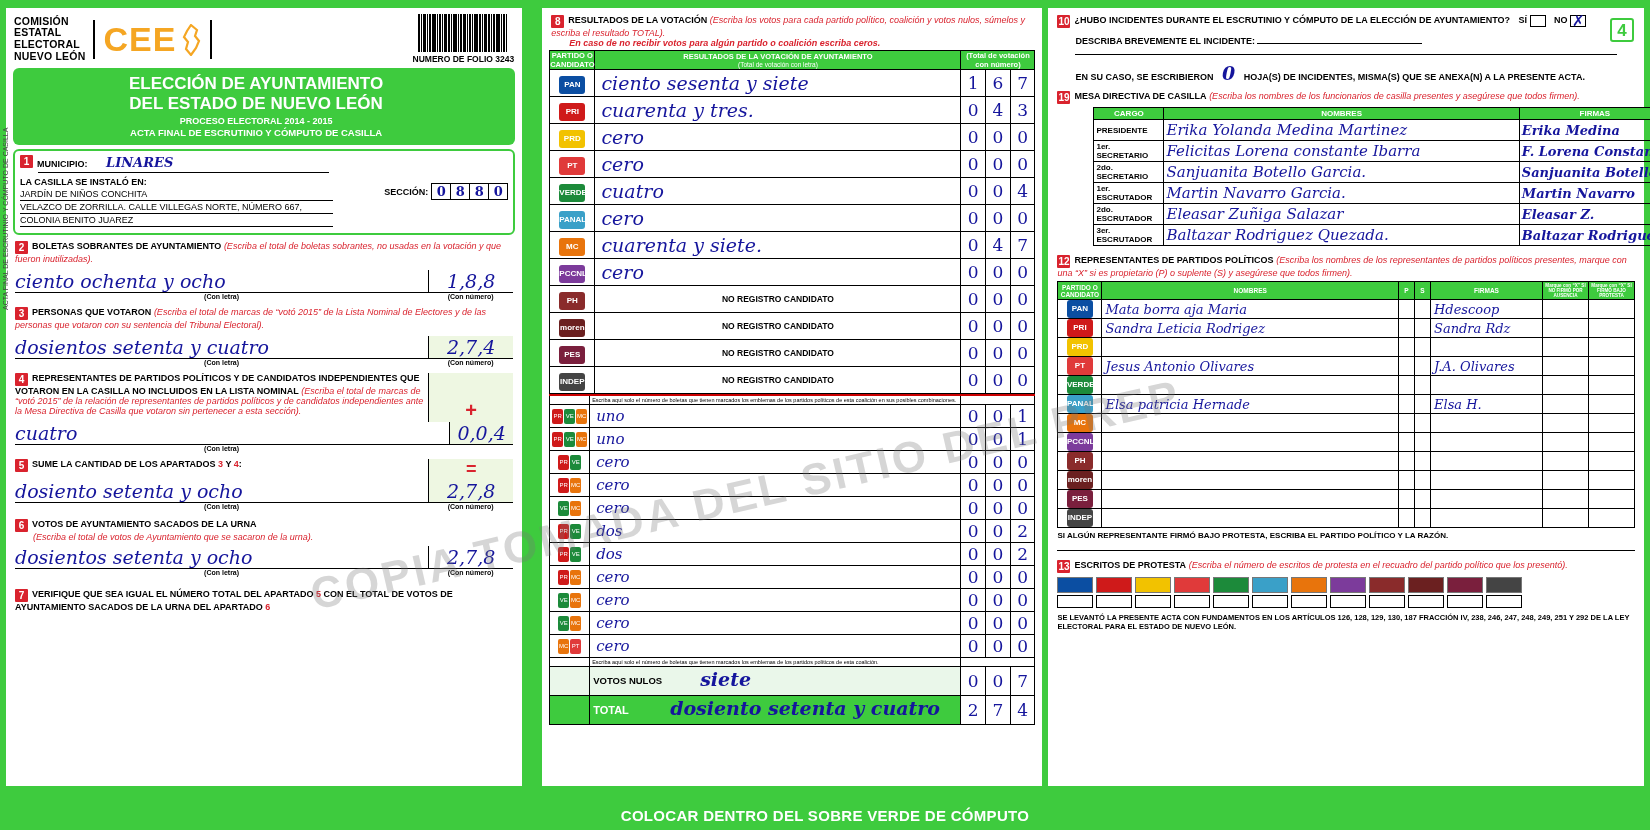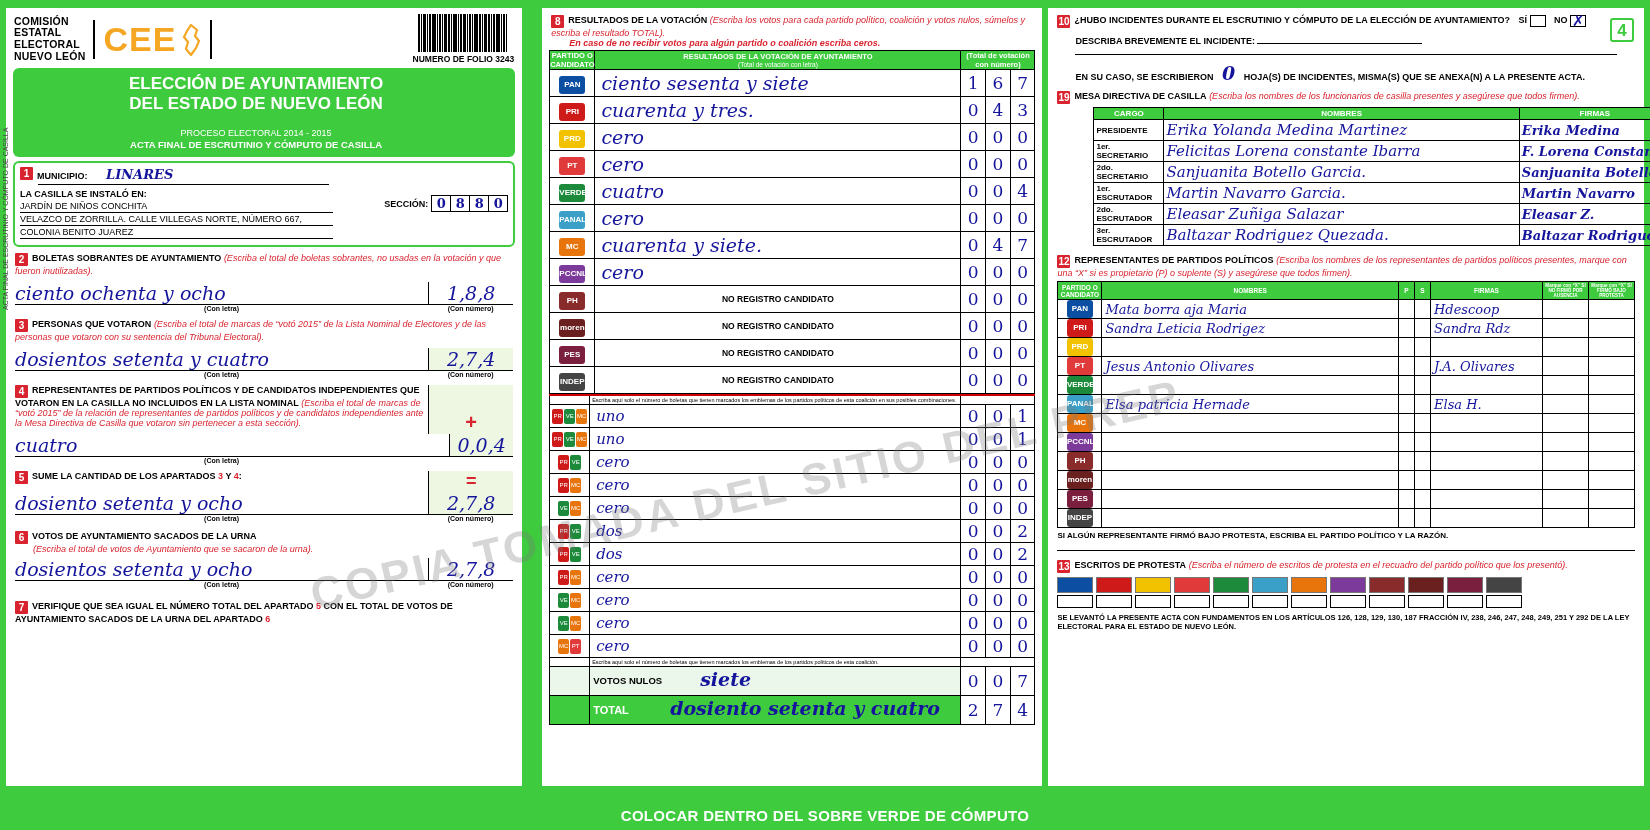--- a/index.html
+++ b/index.html
@@ -60,21 +60,21 @@
   .barcode { display:flex; flex-direction:column; align-items:center; margin-left:auto; }
   .bars { display:flex; height:38px; align-items:stretch; }
   .bars i { display:block; background:#000; margin-right:1px; }
   .folio { font-size:8.5px; font-weight:bold; margin-top:2px; }
 
   .titlebox {
     background:#3ecb3e; color:#fff; margin:2px 5px 0 5px;
     border-radius:6px; text-align:center; padding:6px 20px 7px 4px;
   }
   .titlebox .l1 { font-size:17px; font-weight:bold; line-height:1.15; }
-  .titlebox .l2 { font-size:9px; font-weight:normal; margin-top:15px; }
+  .titlebox .l2 { font-size:9px; font-weight:bold; margin-top:3px; }
   .titlebox .l3 { font-size:9.5px; font-weight:bold; margin-top:1px; }
 
   .greenbox { border:2px solid #3ecb3e; border-radius:6px; margin:4px 5px 0 5px; padding:4px 5px 5px 5px; }
   .row { display:flex; }
 
   .seccion-cells { display:flex; }
   .seccion-cells span {
     border:1px solid #000; width:20px; height:17px; text-align:center;
     font-size:13px; font-weight:bold; line-height:16px; margin-left:-1px;
     font-family:"DejaVu Serif", serif; color:#15159c;

